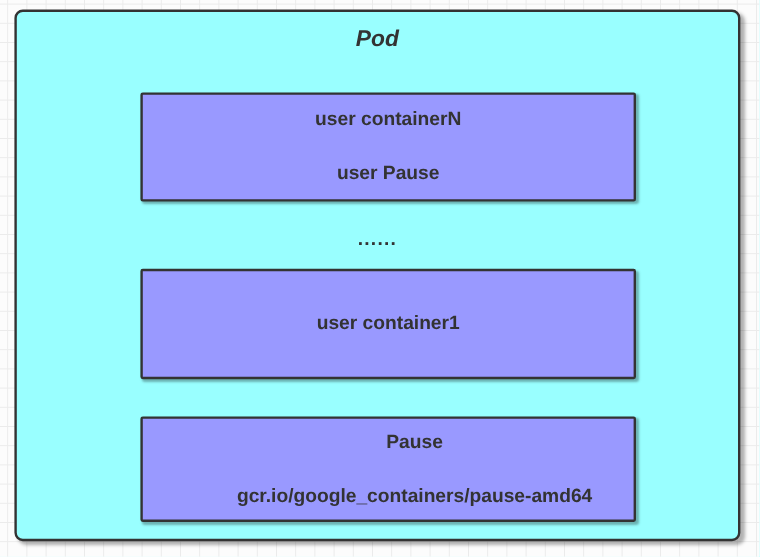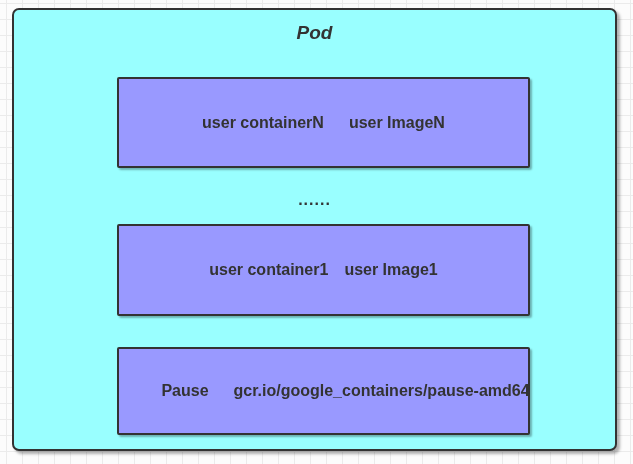--- a/index.html
+++ b/index.html
@@ -46,21 +46,21 @@
   }
   .container-box{
     position:absolute;
     left:103px;
     width:413px;
     background:var(--container-fill);
     border:2px solid var(--border);
     border-radius:2px;
     box-shadow:2px 2px 2px rgba(0,0,0,0.30);
     display:flex;
-    flex-direction:row;
+    flex-direction:column;
     align-items:center;
     justify-content:center;
     gap:25px;
   }
   .container-box .line{
     font-size:16px;
     font-weight:bold;
     color:var(--text);
     line-height:20px;
     white-space:nowrap;
@@ -83,28 +83,27 @@
 </head>
 <body>
 
 <div class="canvas">
   <div class="pod-box">
 
     <div class="pod-title">Pod</div>
 
     <div class="container-box box-n">
       <div class="line">user containerN</div>
-      <div class="line">user ImageN</div>
+      <div class="line">user Pause</div>
     </div>
 
     <div class="ellipsis">......</div>
 
     <div class="container-box box-1">
       <div class="line">user container1</div>
-      <div class="line">user Image1</div>
     </div>
 
     <div class="container-box box-pause">
       <div class="line">Pause</div>
       <div class="line">gcr.io/google_containers/pause-amd64</div>
     </div>
 
   </div>
 </div>
 

